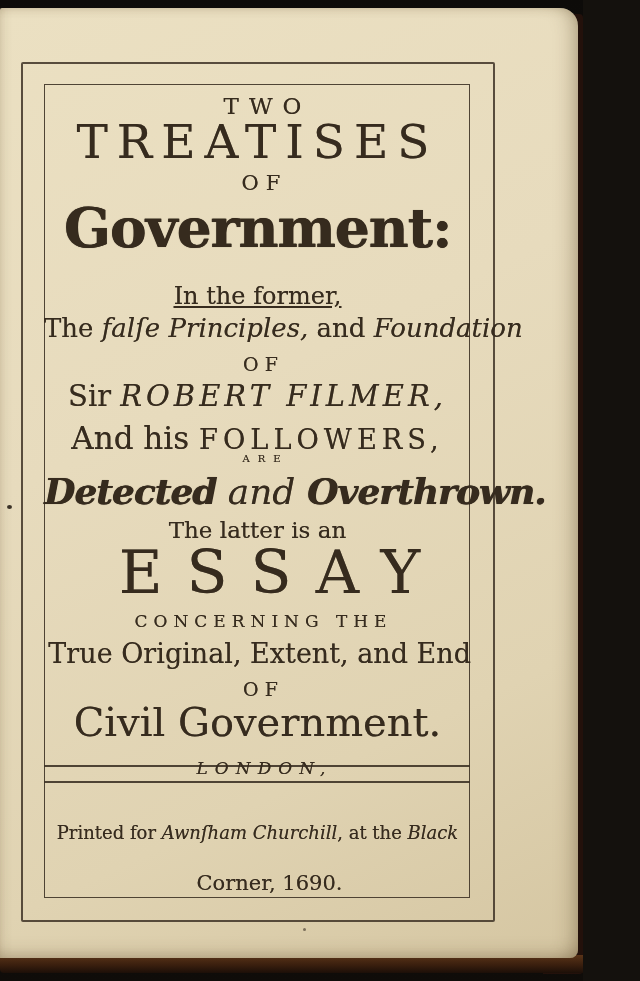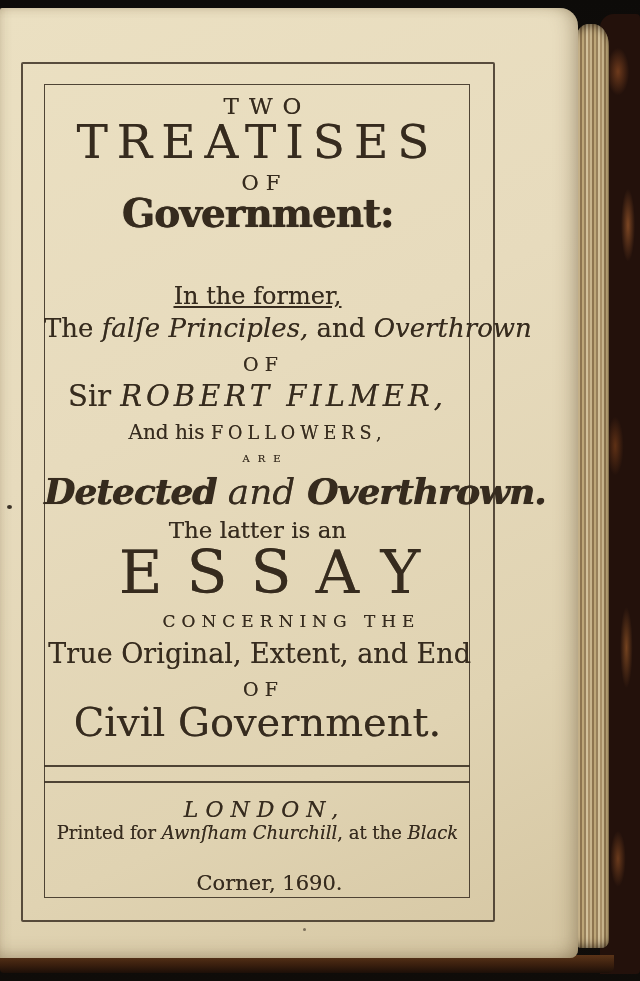--- a/index.html
+++ b/index.html
@@ -3,21 +3,21 @@
 <meta charset="utf-8">
 <style>
   html, body { margin:0; padding:0; }
   body {
     width:640px; height:981px;
     background:#14110d;
     font-family:"DejaVu Serif","Liberation Serif",serif;
     overflow:hidden;
   }
   .scan {
-    position:relative; width:640px; height:981px; overflow:hidden;
+    position:relative; width:583px; height:981px; overflow:hidden;
     background:linear-gradient(180deg,#0d0b09 0%,#191510 55%,#0f0c09 100%);
   }
   
   .cover-right {
     position:absolute; right:0; top:14px; width:40px; height:960px;
     background-color:#23110b;
     background-image:
       radial-gradient(16px 34px at 45% 6%,  #6e3a1c 0%, rgba(110,58,28,0) 70%),
       radial-gradient(10px 52px at 70% 22%, #7c4623 0%, rgba(124,70,35,0) 70%),
       radial-gradient(12px 42px at 38% 45%, #5e3015 0%, rgba(94,48,21,0) 70%),
@@ -67,41 +67,41 @@
   }
   .i  { font-style:italic; }
   .bl { font-weight:700; letter-spacing:-1px;
         text-shadow:.6px 0 0 currentColor, 0 0 1px rgba(40,30,20,.4); }
   .caps-sp { letter-spacing:5px; font-size:.88em; }
   .filmer-sp { letter-spacing:4px; }
 
   .l-two       { top:86px;  font-size:23px; letter-spacing:10px; padding-left:10px; }
   .l-treatises { top:109px; font-size:47px; letter-spacing:9px;  }
   .l-of1       { top:164px; font-size:21px; letter-spacing:7px;  padding-left:7px; }
-  .l-gov       { top:184px; font-size:39px;text-align:center; }
+  .l-gov       { top:190px; font-size:55px;text-align:center; }
   .l-former1   { top:276px; font-size:24px;text-decoration:underline; }
   .l-former2   { top:306px; font-size:26px; }
   .l-of2       { top:346px; font-size:19px; letter-spacing:6px; padding-left:6px; }
   .l-filmer    { top:373px; font-size:29px; }
-  .l-followers { top:414px; font-size:20px; }
+  .l-followers { top:414px; font-size:31px; }
   .l-are       { top:446px; font-size:10px; letter-spacing:8px; padding-left:8px; }
   .l-detected  { top:464px; font-size:36px;font-style:italic; }
   .l-latter    { top:510px; font-size:23px; }
   .l-essay     { top:532px; font-size:60px; letter-spacing:24px; padding-left:24px; }
-  .l-concern   { top:604px; font-size:17px; letter-spacing:6px; padding-left:6px;margin-left:28px; }
+  .l-concern   { top:604px; font-size:17px; letter-spacing:6px; padding-left:6px; }
   .l-true      { top:631px; font-size:27px;text-align:right; }
   .l-of3       { top:671px; font-size:19px; letter-spacing:6px; padding-left:6px; }
   .l-civil     { top:693px; font-size:40px;text-align:center; }
   .rule-a, .rule-b {
     position:absolute; left:44px; width:426px; height:2px;
     background:rgba(62,51,38,.9);
   }
   .rule-a { top:757px; }
   .rule-b { top:773px; }
-  .l-london { top:790px; font-size:22px; font-style:italic; letter-spacing:7px; padding-left:7px; }
+  .l-london { top:751px; font-size:17px; font-style:italic; letter-spacing:7px; padding-left:7px; }
   .l-imp1   { top:815px; font-size:18px; }
   .l-imp2   { top:840px; font-size:21px; }
   .l-imp3   { top:864px; font-size:21px;margin-left:12px; }
 
   .speck { position:absolute; border-radius:50%; background:#3a3126; }
   .speck-1 { left:7px;  top:497px; width:5px; height:4px; }
   .speck-2 { left:303px; top:920px; width:3px; height:3px; opacity:.6; }
 </style>
 </head>
 <body>
@@ -120,21 +120,21 @@
     <div class="speck speck-2"></div>
 
     <div class="line l-two">TWO</div>
     <div class="line l-treatises">TREATISES</div>
     <div class="line l-of1">OF</div>
     <div class="line l-gov bl">Government:</div>
 
     <div class="line l-former1">In the former,</div>
 
     <div class="line l-former2">
-      <span>The </span><span class="i">falſe Principles,</span><span> and </span><span class="i">Overthrown</span>
+      <span>The </span><span class="i">falſe Principles,</span><span> and </span><span class="i">Foundation</span>
     </div>
 
     <div class="line l-of2">OF</div>
 
     <div class="line l-filmer">
       <span>Sir </span><span class="i filmer-sp">ROBERT FILMER,</span>
     </div>
 
     <div class="line l-followers">
       <span>And his </span><span class="caps-sp">FOLLOWERS,</span>

